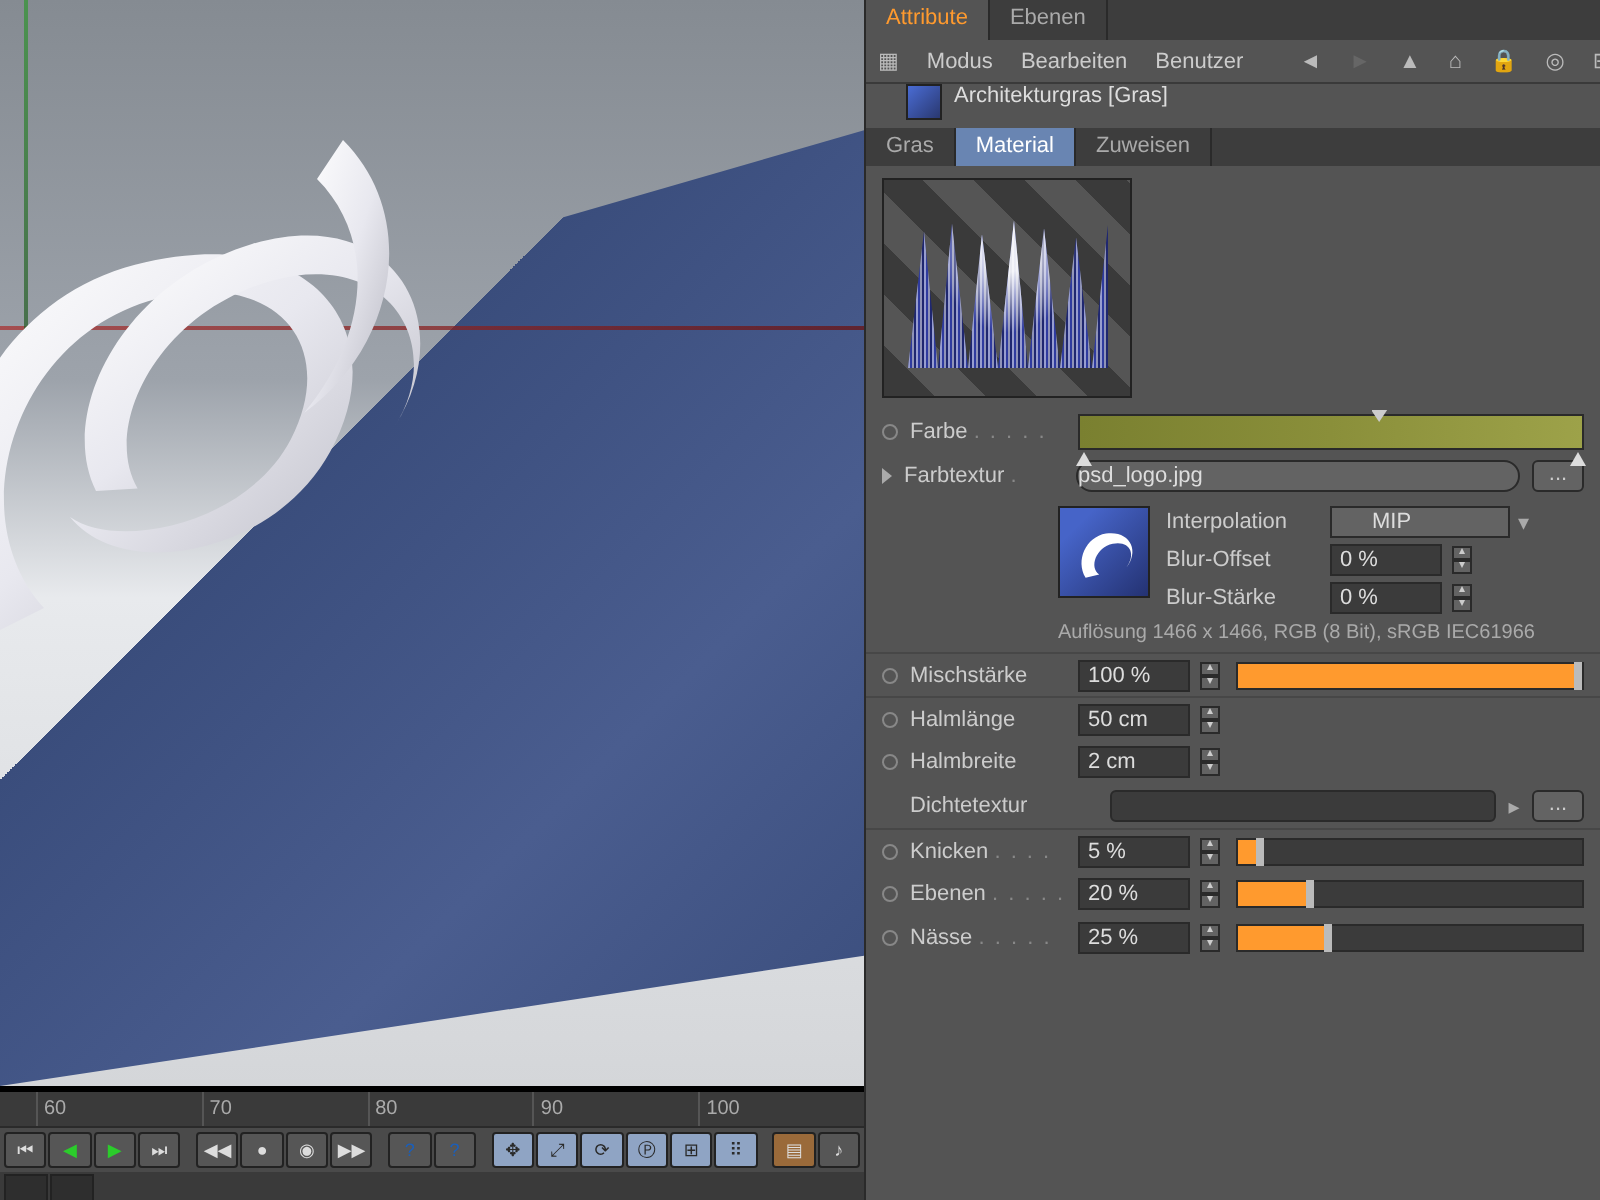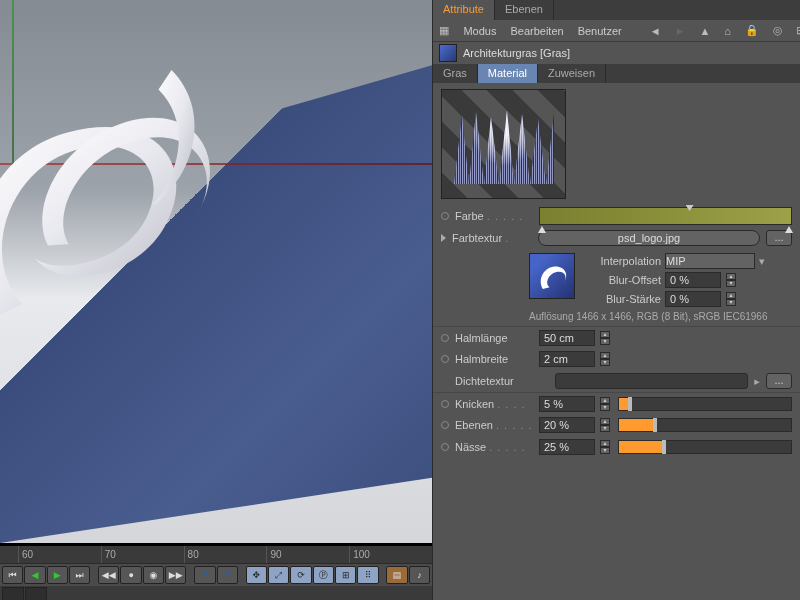--- a/index.html
+++ b/index.html
@@ -40,21 +40,21 @@
   position: absolute; left: 432px; top: 0; width: 368px; height: 600px;
   background: #545454; border-left: 1px solid #2a2a2a;
 }
 .tabs-top { display: flex; height: 20px; background: #3d3d3d; }
 .tab { padding: 3px 10px; color: #aaa; border-right: 1px solid #2a2a2a; cursor: pointer; }
 .tab.active { background: #545454; color: #ff9a2e; }
 .menubar { display: flex; align-items: center; height: 22px; padding: 0 6px; gap: 14px; color: #ccc; border-bottom: 1px solid #3a3a3a; }
 .menubar .spacer { flex: 1; }
 .menubar .ic { width: 14px; height: 14px; display: inline-flex; align-items: center; justify-content: center; color: #bbb; cursor: pointer; }
 
-.obj-head { display: flex; align-items: center; height: 22px; padding: 0 6px; gap: 6px; background: #545454; }
+.obj-head { display: flex; align-items: flex-start; height: 22px; padding: 0 20px; gap: 6px; background: #545454; }
 .obj-head .thumb { width: 18px; height: 18px; background: linear-gradient(135deg, #4a6cd4, #2a3870); border: 1px solid #222; }
 .obj-head .name { color: #ddd; }
 
 .subtabs { display: flex; height: 19px; background: #3d3d3d; }
 .subtabs .tab.active { background: #6985b2; color: #fff; }
 
 .preview-row { display: flex; padding: 6px 8px; align-items: flex-start; background: #545454; }
 .preview {
   width: 125px; height: 110px;
   background: repeating-linear-gradient(45deg, #3a3a3a 0 18px, #555 18px 36px);
@@ -96,30 +96,30 @@
 .gradient-bar {
   flex: 1; height: 18px;
   background: linear-gradient(90deg, #7a8030, #8a8f3a, #9da249);
   border: 1px solid #2a2a2a; position: relative;
 }
 .gradient-bar .b-knob { position: absolute; top: 18px; width: 8px; height: 7px; background: #ddd; clip-path: polygon(50% 0, 100% 100%, 0 100%); }
 .gradient-bar .t-knob { position: absolute; top: -3px; width: 8px; height: 6px; background: #ccc; clip-path: polygon(0 0, 100% 0, 50% 100%); }
 
 .tex-row { display: flex; align-items: center; height: 22px; padding: 0 8px; gap: 6px; }
 .tex-row .tri { margin-right: 0; }
-.tex-box { flex: 1; height: 16px; background: #636363; border: 1px solid #2a2a2a; border-radius: 8px; text-align: center; line-height: 14px; color: #ddd; }
+.tex-box { flex: 1; height: 16px; background: #636363; border: 1px solid #2a2a2a; border-radius: 8px; line-height: 14px; color: #ddd; }
 .ellips { width: 26px; height: 16px; background: #636363; border: 1px solid #2a2a2a; border-radius: 3px; text-align: center; line-height: 12px; cursor: pointer; }
 
 .tex-detail { display: flex; padding: 4px 8px 2px 96px; gap: 8px; align-items: flex-start; }
 .tex-thumb { width: 46px; height: 46px; background: linear-gradient(135deg, #4664c8 20%, #243272); border: 1px solid #222; position: relative; }
 .tex-thumb svg { position: absolute; left: 6px; top: 6px; width: 34px; height: 34px; }
 .tex-params { flex: 1; display: flex; flex-direction: column; gap: 3px; }
 .prow { display: flex; align-items: center; gap: 4px; }
-.prow .plabel { width: 78px; color: #ccc; text-align: right; }
-.dropdown { flex: 1; max-width: 90px; height: 16px; background: #636363; border: 1px solid #2a2a2a; color: #ddd; padding: 0 0; line-height: 14px; }
+.prow .plabel { width: 78px; color: #ccc; }
+.dropdown { flex: 1; max-width: 90px; height: 16px; background: #636363; border: 1px solid #2a2a2a; color: #ddd; padding: 0 20px; line-height: 14px; }
 .res-line { color: #aaa; font-size: 10px; padding: 2px 0 4px 96px; }
 
 .zerob { position: absolute; left: 432px; top: 570px; width: 50px; height: 16px; background: #3b3b3b; border: 1px solid #2a2a2a; color: #ccc; font-size: 10px; padding: 1px 4px; }
 </style>
 </head>
 <body>
 
 <div class="viewport">
   <div class="ground"></div>
   <div class="axis-x"></div>
@@ -258,20 +258,33 @@
         <input class="input-num" value="0 %" style="">
         <div class="spin">
             <div>▴</div>
             <div>▾</div>
           </div>
       </div>
     </div>
   </div>
   <div class="res-line">Auflösung 1466 x 1466, RGB (8 Bit), sRGB IEC61966</div>
 
+  <div class="row sep">
+    <span class="radio"></span>
+    <span class="label">Mischstärke</span>
+    <input class="input-num" value="100 %" style="">
+    <div class="spin">
+        <div>▴</div>
+        <div>▾</div>
+      </div>
+    <div class="slider">
+        <div class="fill" style="width:100%"></div>
+        <div class="knob" style="left:calc(100% - 4px)"></div>
+      </div>
+  </div>
 
   <div class="row sep">
     <span class="radio"></span>
     <span class="label">Halmlänge</span>
     <input class="input-num" value="50 cm" style="">
     <div class="spin">
         <div>▴</div>
         <div>▾</div>
       </div>
   </div>

